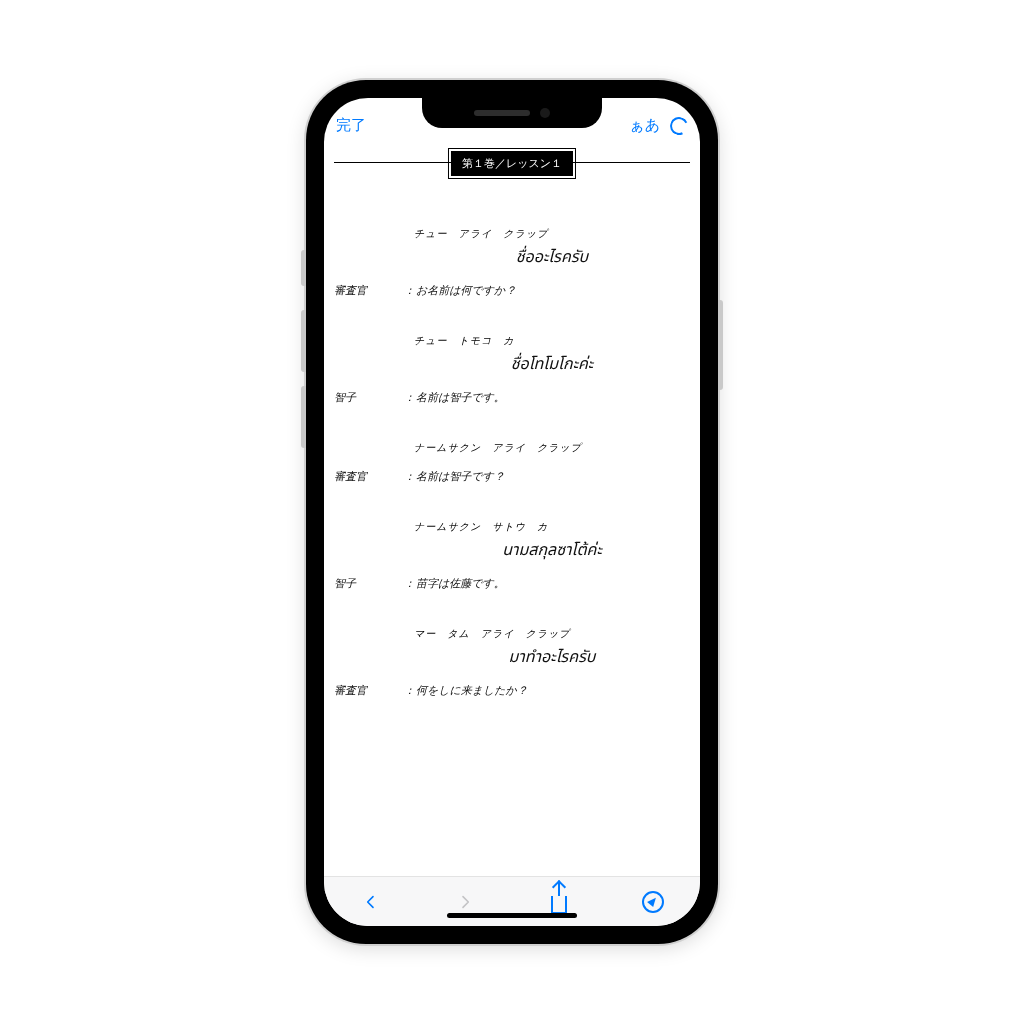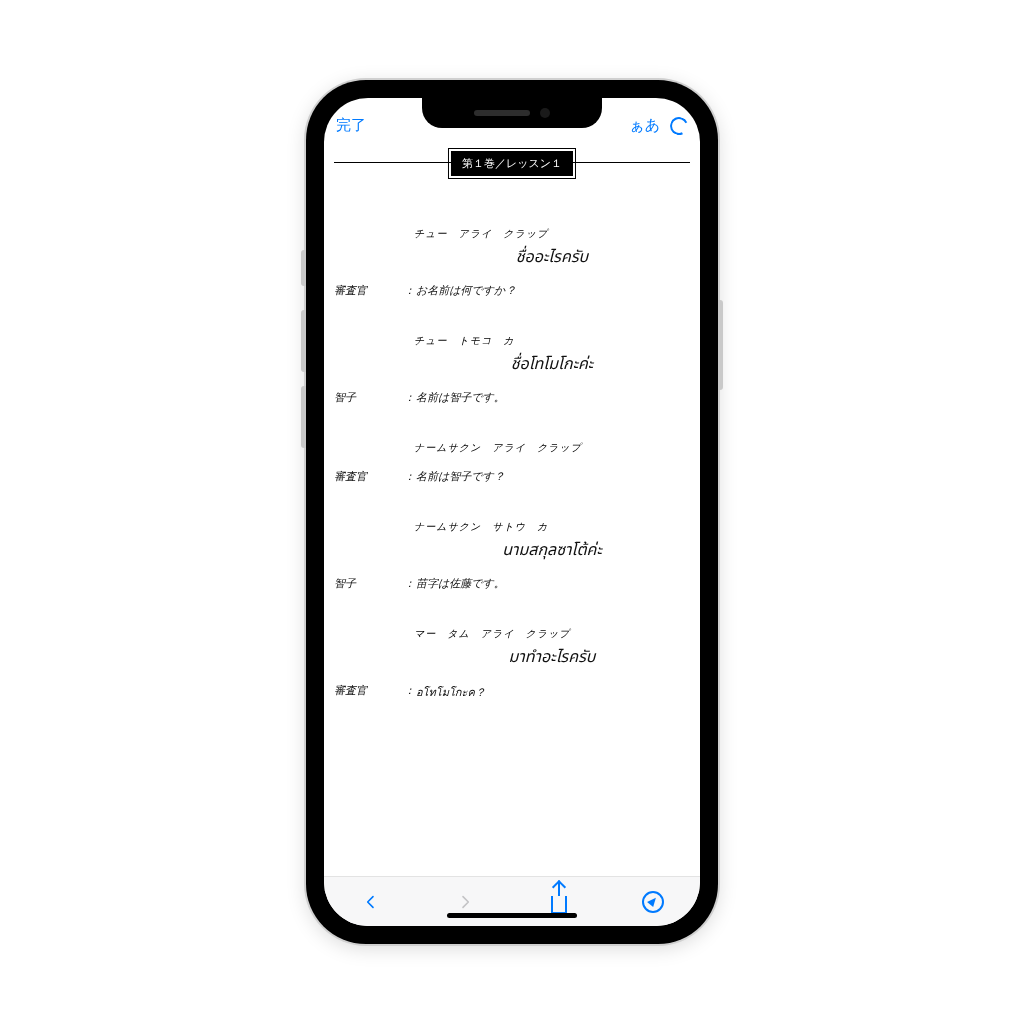--- a/index.html
+++ b/index.html
@@ -158,21 +158,21 @@
                 <div class="colon">：</div>
                 <div class="jp-text">苗字は佐藤です。</div>
               </div>
             </div>
             <div class="entry">
               <div class="kana-row">マー　タム　アライ　クラップ</div>
               <div class="thai">มาทำอะไรครับ</div>
               <div class="jp-row">
                 <div class="speaker-name">審査官</div>
                 <div class="colon">：</div>
-                <div class="jp-text">อโทโมโกะค？</div>
+                <div class="jp-text">何をしに来ましたか？</div>
               </div>
             </div>
           </div>
       </div>
 
       <div class="toolbar">
         <div class="tool-btn">
           <svg class="chev" viewBox="0 0 24 24">
               <path d="M15 4 L7 12 L15 20" stroke="#007aff" stroke-width="2.4" fill="none" stroke-linecap="round" stroke-linejoin="round"></path>
             </svg>

